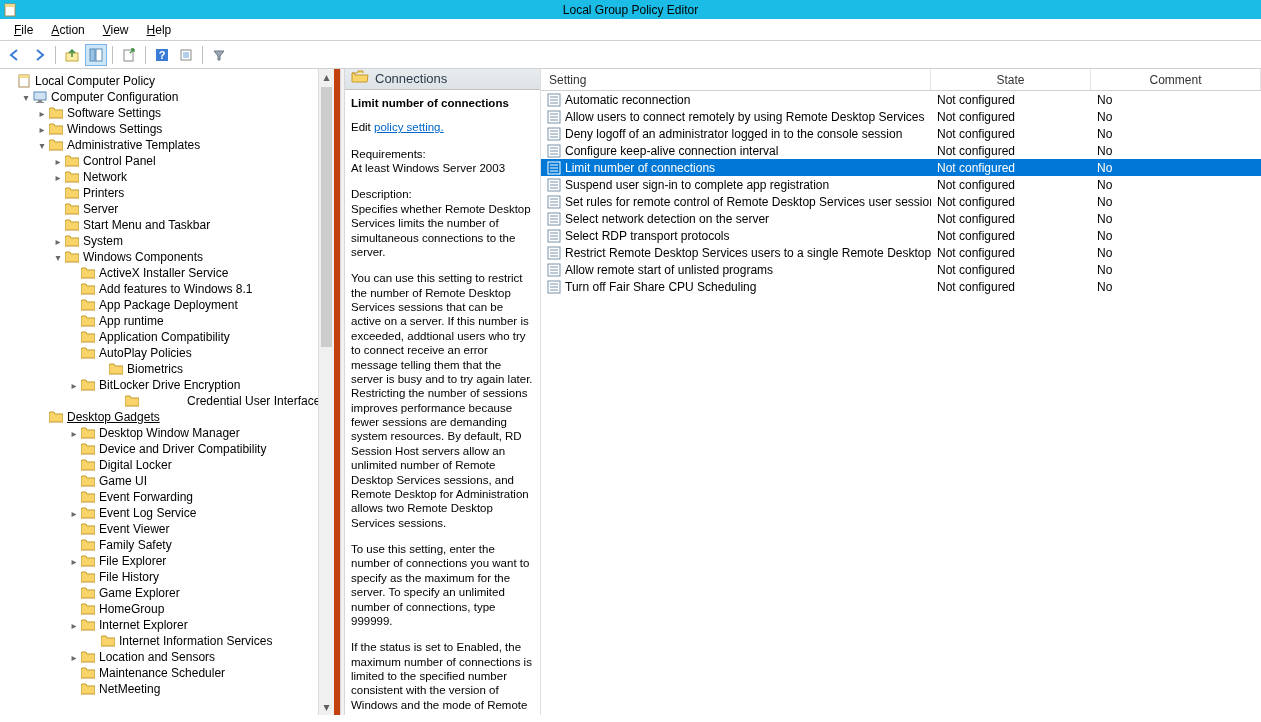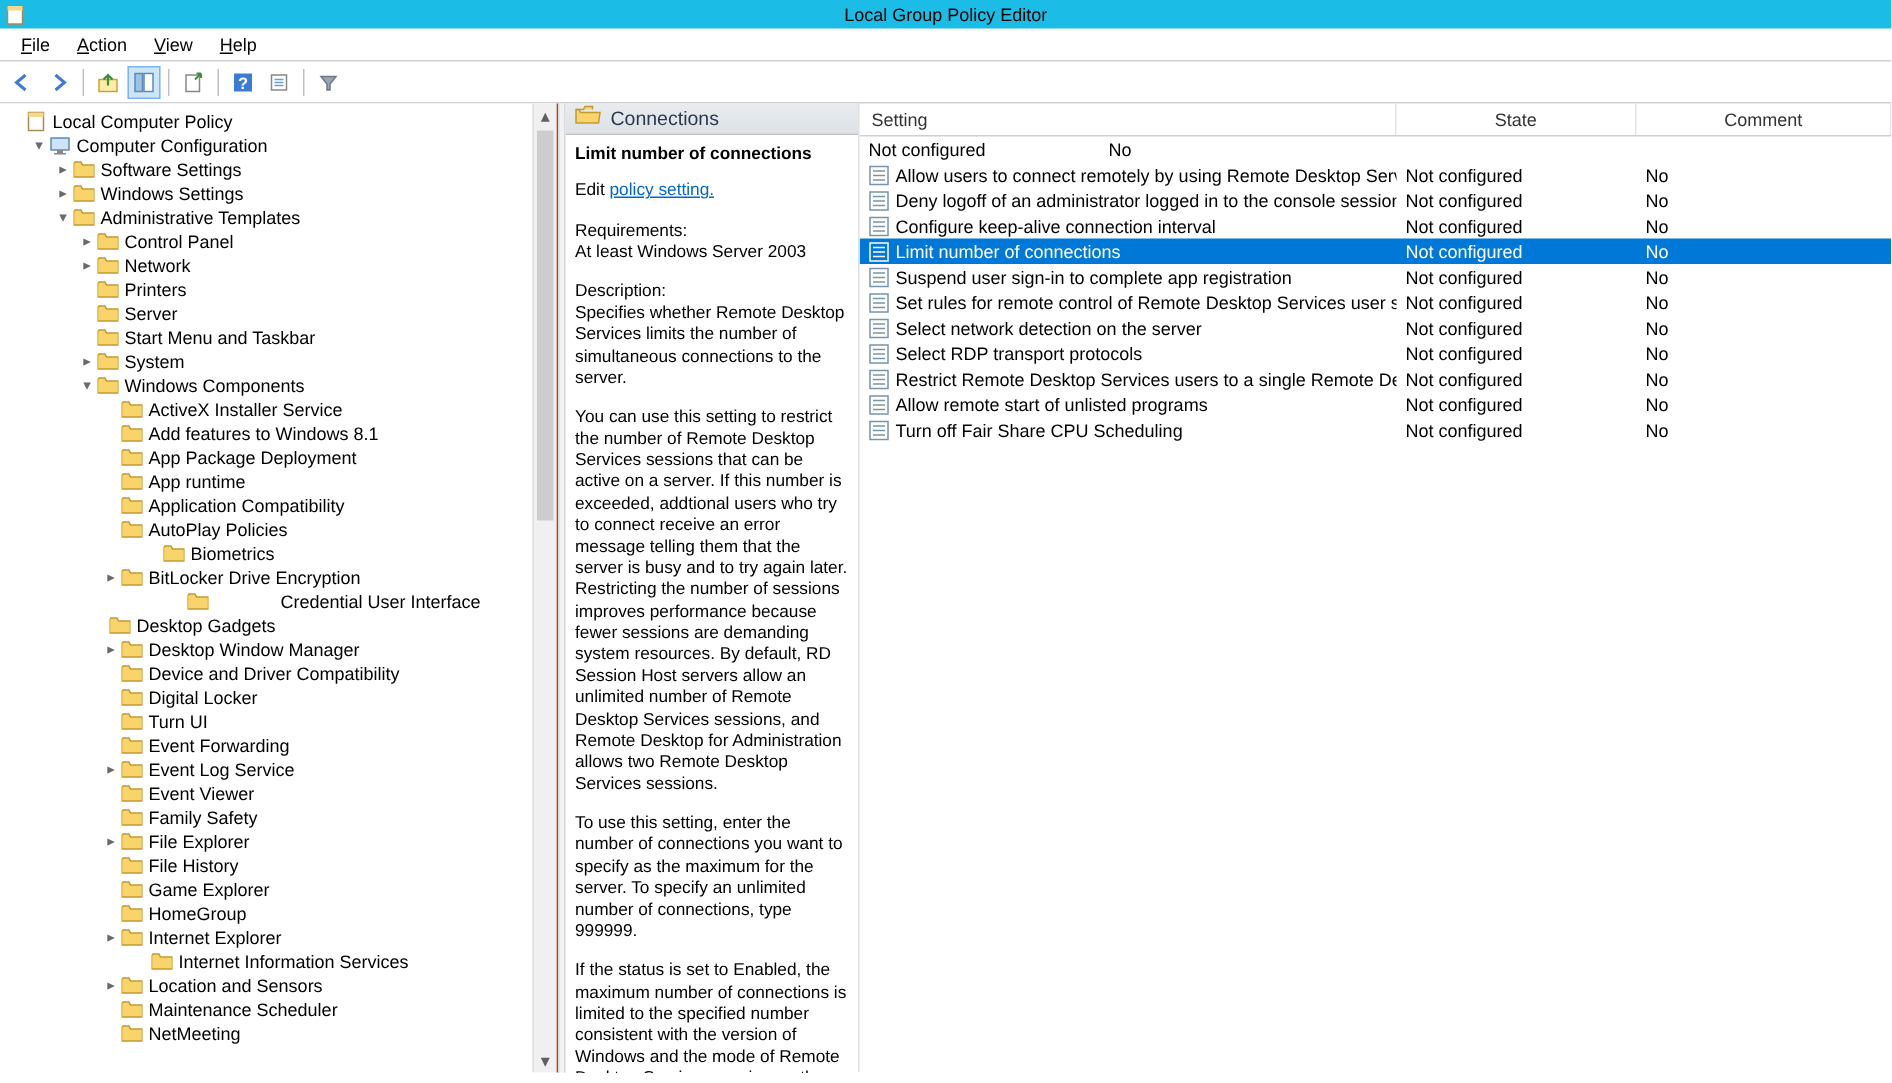--- a/index.html
+++ b/index.html
@@ -12,21 +12,21 @@
   .menubar { height:22px; display:flex; align-items:center; padding:0 6px; gap:2px; border-bottom:1px solid #d0d0d0; }
   .menubar .menu-item { padding:2px 8px; cursor:default; }
   .menubar .menu-item u { text-decoration:underline; }
   
   .toolbar { height:28px; display:flex; align-items:center; padding:0 4px; gap:2px; border-bottom:1px solid #d0d0d0; }
   .toolbar .btn { width:22px; height:22px; display:flex; align-items:center; justify-content:center; border:1px solid transparent; cursor:default;}
   .toolbar .sep { width:1px; height:18px; background:#c0c0c0; margin:0 3px; }
   
   .content { display:flex; height: calc(100% - 76px); }
   
-  .tree-pane { width:372px; border-right:1px solid #c2410c; position:relative; overflow:hidden; background:#fff;}
+  .tree-pane { width:340px; border-right:6px solid #c2410c; position:relative; overflow:hidden; background:#fff;}
   .tree-scroll { position:absolute; inset:0 16px 0 0; overflow:hidden; padding:4px 0;}
   .tree-scrollbar { position:absolute; right:0; top:0; bottom:0; width:16px; background:#f0f0f0; border-left:1px solid #dcdcdc;}
   .tree-scrollbar .sbtn { height:16px; display:flex; align-items:center; justify-content:center; color:#606060;}
   .tree-scrollbar .thumb { position:absolute; left:2px; right:2px; top:18px; height:260px; background:#cdcdcd; border-radius:0;}
   
   .tree-row { display:flex; align-items:center; height:16px; white-space:nowrap; cursor:default; padding-right:4px;}
   .tree-toggle { width:12px; text-align:center; color:#6b6b6b; font-size:10px; flex-shrink:0;}
   .tree-icon { width:16px; height:16px; flex-shrink:0; display:flex; align-items:center; justify-content:center; margin-right:2px;}
   .tree-label { padding-left:1px; }
   
@@ -319,21 +319,21 @@
         </div>
         <div class="tree-row" style="padding-left: 68px; gap: 44px;">
           <span class="tree-toggle"></span>
           <span class="tree-icon">
             <svg class="folder-svg" viewBox="0 0 14 12">
               <path d="M0 2 L0 11 L14 11 L14 3 L6 3 L5 1 L1 1 Z" fill="#f8d46b" stroke="#c49a2e"></path>
             </svg>
           </span>
           <span class="tree-label">Credential User Interface</span>
         </div>
-        <div class="tree-row" style="padding-left: 60px;">
+        <div class="tree-row" style="padding-left: 36px; text-decoration: underline;">
           <span class="tree-toggle"></span>
           <span class="tree-icon">
             <svg class="folder-svg" viewBox="0 0 14 12">
               <path d="M0 2 L0 11 L14 11 L14 3 L6 3 L5 1 L1 1 Z" fill="#f8d46b" stroke="#c49a2e"></path>
             </svg>
           </span>
           <span class="tree-label">Desktop Gadgets</span>
         </div>
         <div class="tree-row" style="padding-left: 68px;">
           <span class="tree-toggle">▸</span>
@@ -362,21 +362,21 @@
           </span>
           <span class="tree-label">Digital Locker</span>
         </div>
         <div class="tree-row" style="padding-left: 68px;">
           <span class="tree-toggle"></span>
           <span class="tree-icon">
             <svg class="folder-svg" viewBox="0 0 14 12">
               <path d="M0 2 L0 11 L14 11 L14 3 L6 3 L5 1 L1 1 Z" fill="#f8d46b" stroke="#c49a2e"></path>
             </svg>
           </span>
-          <span class="tree-label">Turn UI</span>
+          <span class="tree-label">Game UI</span>
         </div>
         <div class="tree-row" style="padding-left: 68px;">
           <span class="tree-toggle"></span>
           <span class="tree-icon">
             <svg class="folder-svg" viewBox="0 0 14 12">
               <path d="M0 2 L0 11 L14 11 L14 3 L6 3 L5 1 L1 1 Z" fill="#f8d46b" stroke="#c49a2e"></path>
             </svg>
           </span>
           <span class="tree-label">Event Forwarding</span>
         </div>
@@ -524,20 +524,29 @@
     </div>
 
     <div class="list-pane">
       <div class="list-header">
         <div class="col setting">Setting</div>
         <div class="col state">State</div>
         <div class="col comment">Comment</div>
       </div>
       <div class="list-body" id="list-body">
           <div class="list-row">
+            <div class="cell setting">
+              <svg class="setting-icon" viewBox="0 0 14 14">
+                <rect x="1" y="1" width="12" height="12" fill="none" stroke="#7a93aa"></rect>
+                <line x1="3" y1="4" x2="11" y2="4" stroke="#7a93aa"></line>
+                <line x1="3" y1="7" x2="11" y2="7" stroke="#7a93aa"></line>
+                <line x1="3" y1="10" x2="11" y2="10" stroke="#7a93aa"></line>
+              </svg>
+              <span>Automatic reconnection</span>
+            </div>
             <div class="cell state">Not configured</div>
             <div class="cell comment">No</div>
           </div>
           <div class="list-row">
             <div class="cell setting">
               <svg class="setting-icon" viewBox="0 0 14 14">
                 <rect x="1" y="1" width="12" height="12" fill="none" stroke="#7a93aa"></rect>
                 <line x1="3" y1="4" x2="11" y2="4" stroke="#7a93aa"></line>
                 <line x1="3" y1="7" x2="11" y2="7" stroke="#7a93aa"></line>
                 <line x1="3" y1="10" x2="11" y2="10" stroke="#7a93aa"></line>

